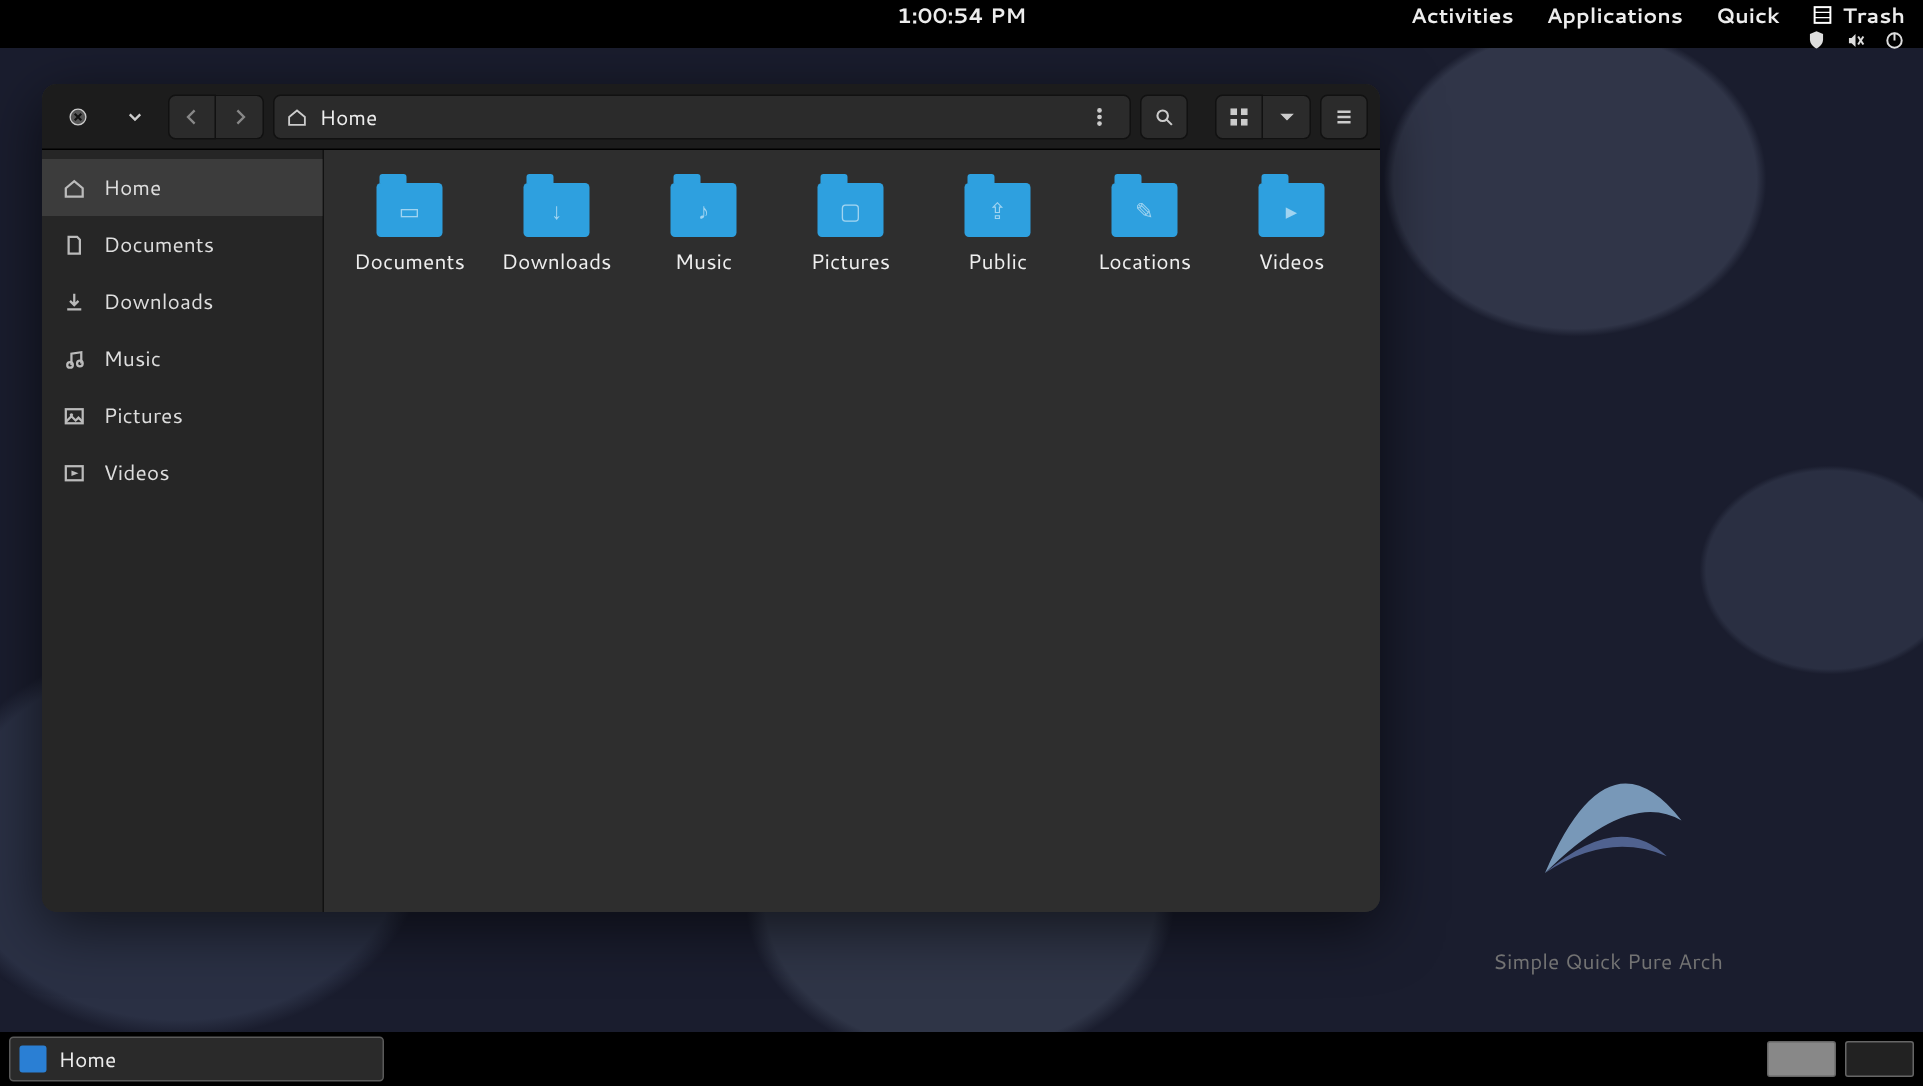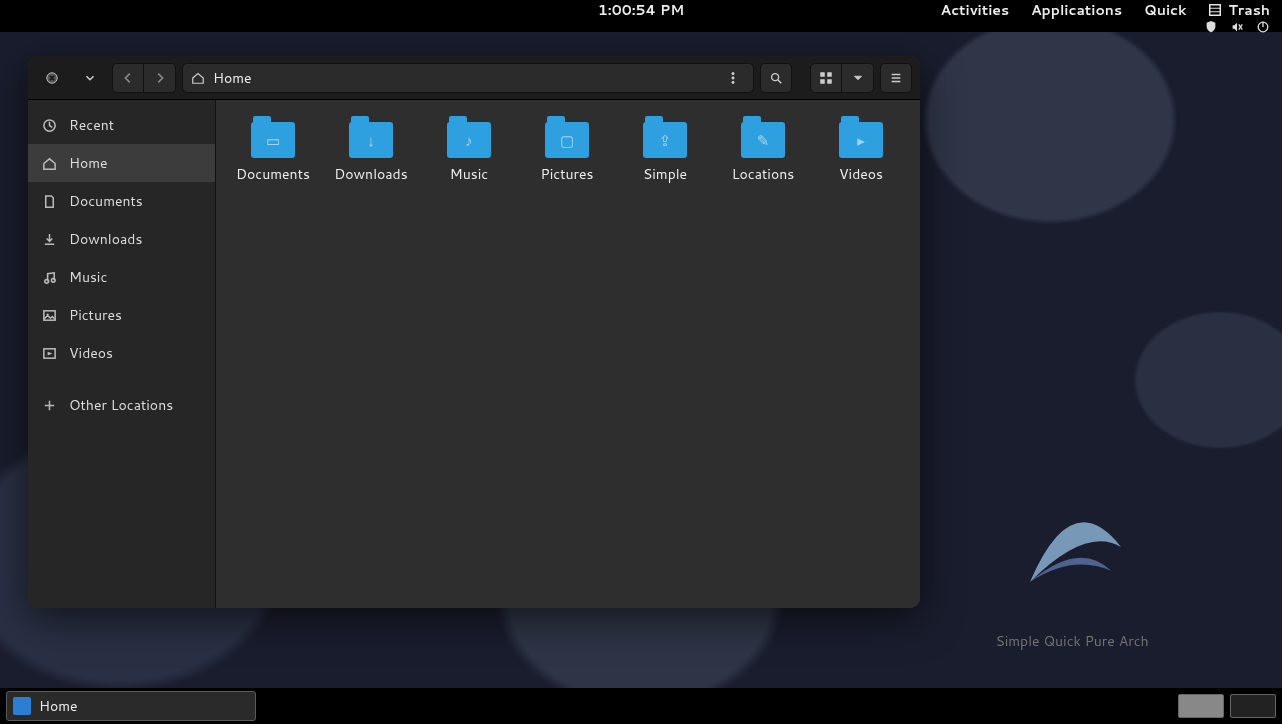--- a/index.html
+++ b/index.html
@@ -276,27 +276,20 @@
         <svg viewBox="0 0 16 16">
           <line x1="3" y1="4" x2="13" y2="4" stroke="#ccc" stroke-width="1.8"></line>
           <line x1="3" y1="8" x2="13" y2="8" stroke="#ccc" stroke-width="1.8"></line>
           <line x1="3" y1="12" x2="13" y2="12" stroke="#ccc" stroke-width="1.8"></line>
         </svg>
       </div>
   </div>
 
   <div class="fm-body">
     <div class="sidebar">
-      <div class="side-item">
-        <svg viewBox="0 0 16 16">
-            <circle cx="8" cy="8" r="6"></circle>
-            <path d="M8 4v4l3 2"></path>
-          </svg>
-        <span>Recent</span>
-      </div>
       <div class="side-item active">
         <svg viewBox="0 0 16 16">
             <path d="M2 8l6-5 6 5v6H2z"></path>
           </svg>
         <span>Home</span>
       </div>
       <div class="side-item">
         <svg viewBox="0 0 16 16">
             <path d="M4 2h6l2 2v10H4z"></path>
           </svg>
@@ -325,26 +318,20 @@
         <span>Pictures</span>
       </div>
       <div class="side-item">
         <svg viewBox="0 0 16 16">
             <rect x="2" y="3" width="12" height="10"></rect>
             <path d="M6 6l5 2-5 2z" fill="#bbb" stroke="none"></path>
           </svg>
         <span>Videos</span>
       </div>
       <div class="side-sep"></div>
-      <div class="side-item">
-        <svg viewBox="0 0 16 16">
-            <path d="M8 3v10M3 8h10"></path>
-          </svg>
-        <span>Other Locations</span>
-      </div>
     </div>
 
     <div class="content">
       <div class="file">
         <div class="ficon">
             <span class="glyph">▭</span>
           </div>
         <span>Documents</span>
       </div>
       <div class="file">
@@ -362,21 +349,21 @@
       <div class="file">
         <div class="ficon">
             <span class="glyph">▢</span>
           </div>
         <span>Pictures</span>
       </div>
       <div class="file">
         <div class="ficon">
             <span class="glyph">⇪</span>
           </div>
-        <span>Simple</span>
+        <span>Public</span>
       </div>
       <div class="file">
         <div class="ficon">
             <span class="glyph">✎</span>
           </div>
         <span>Locations</span>
       </div>
       <div class="file">
         <div class="ficon">
             <span class="glyph">▸</span>

